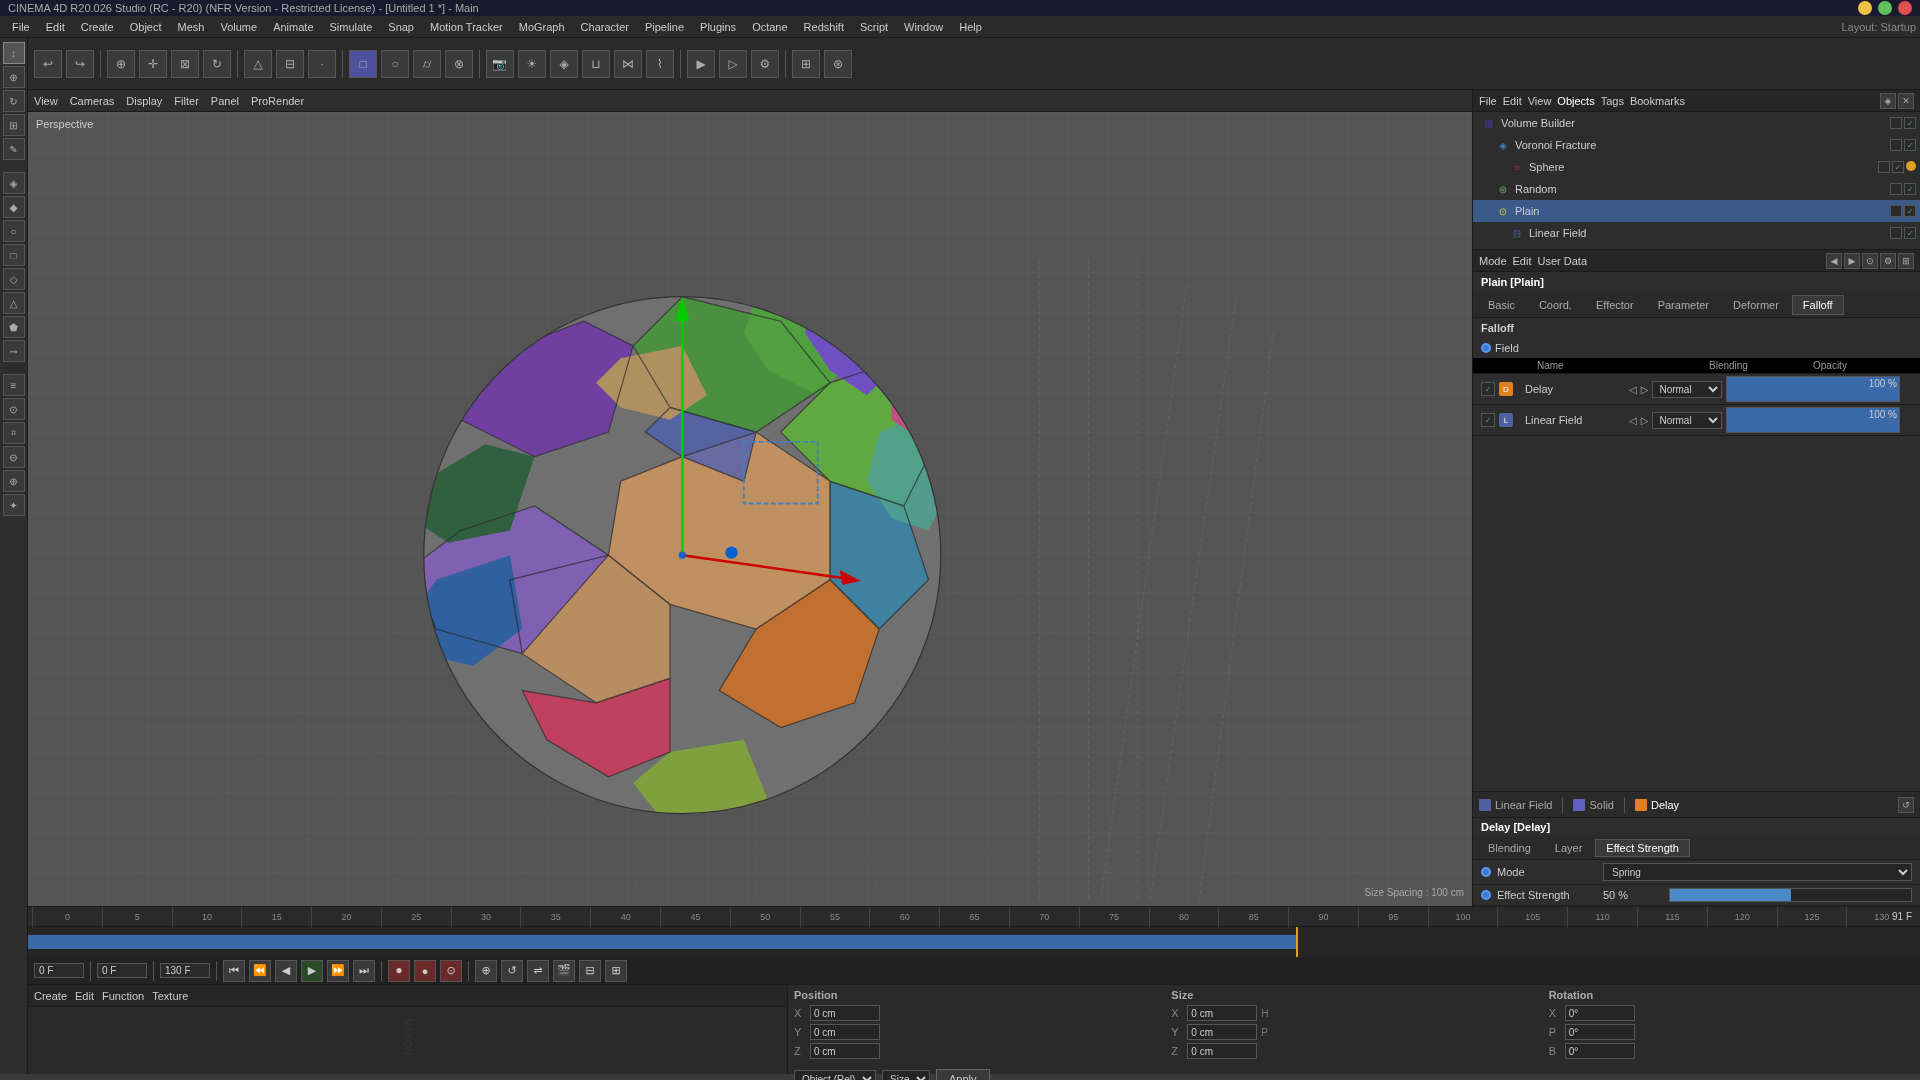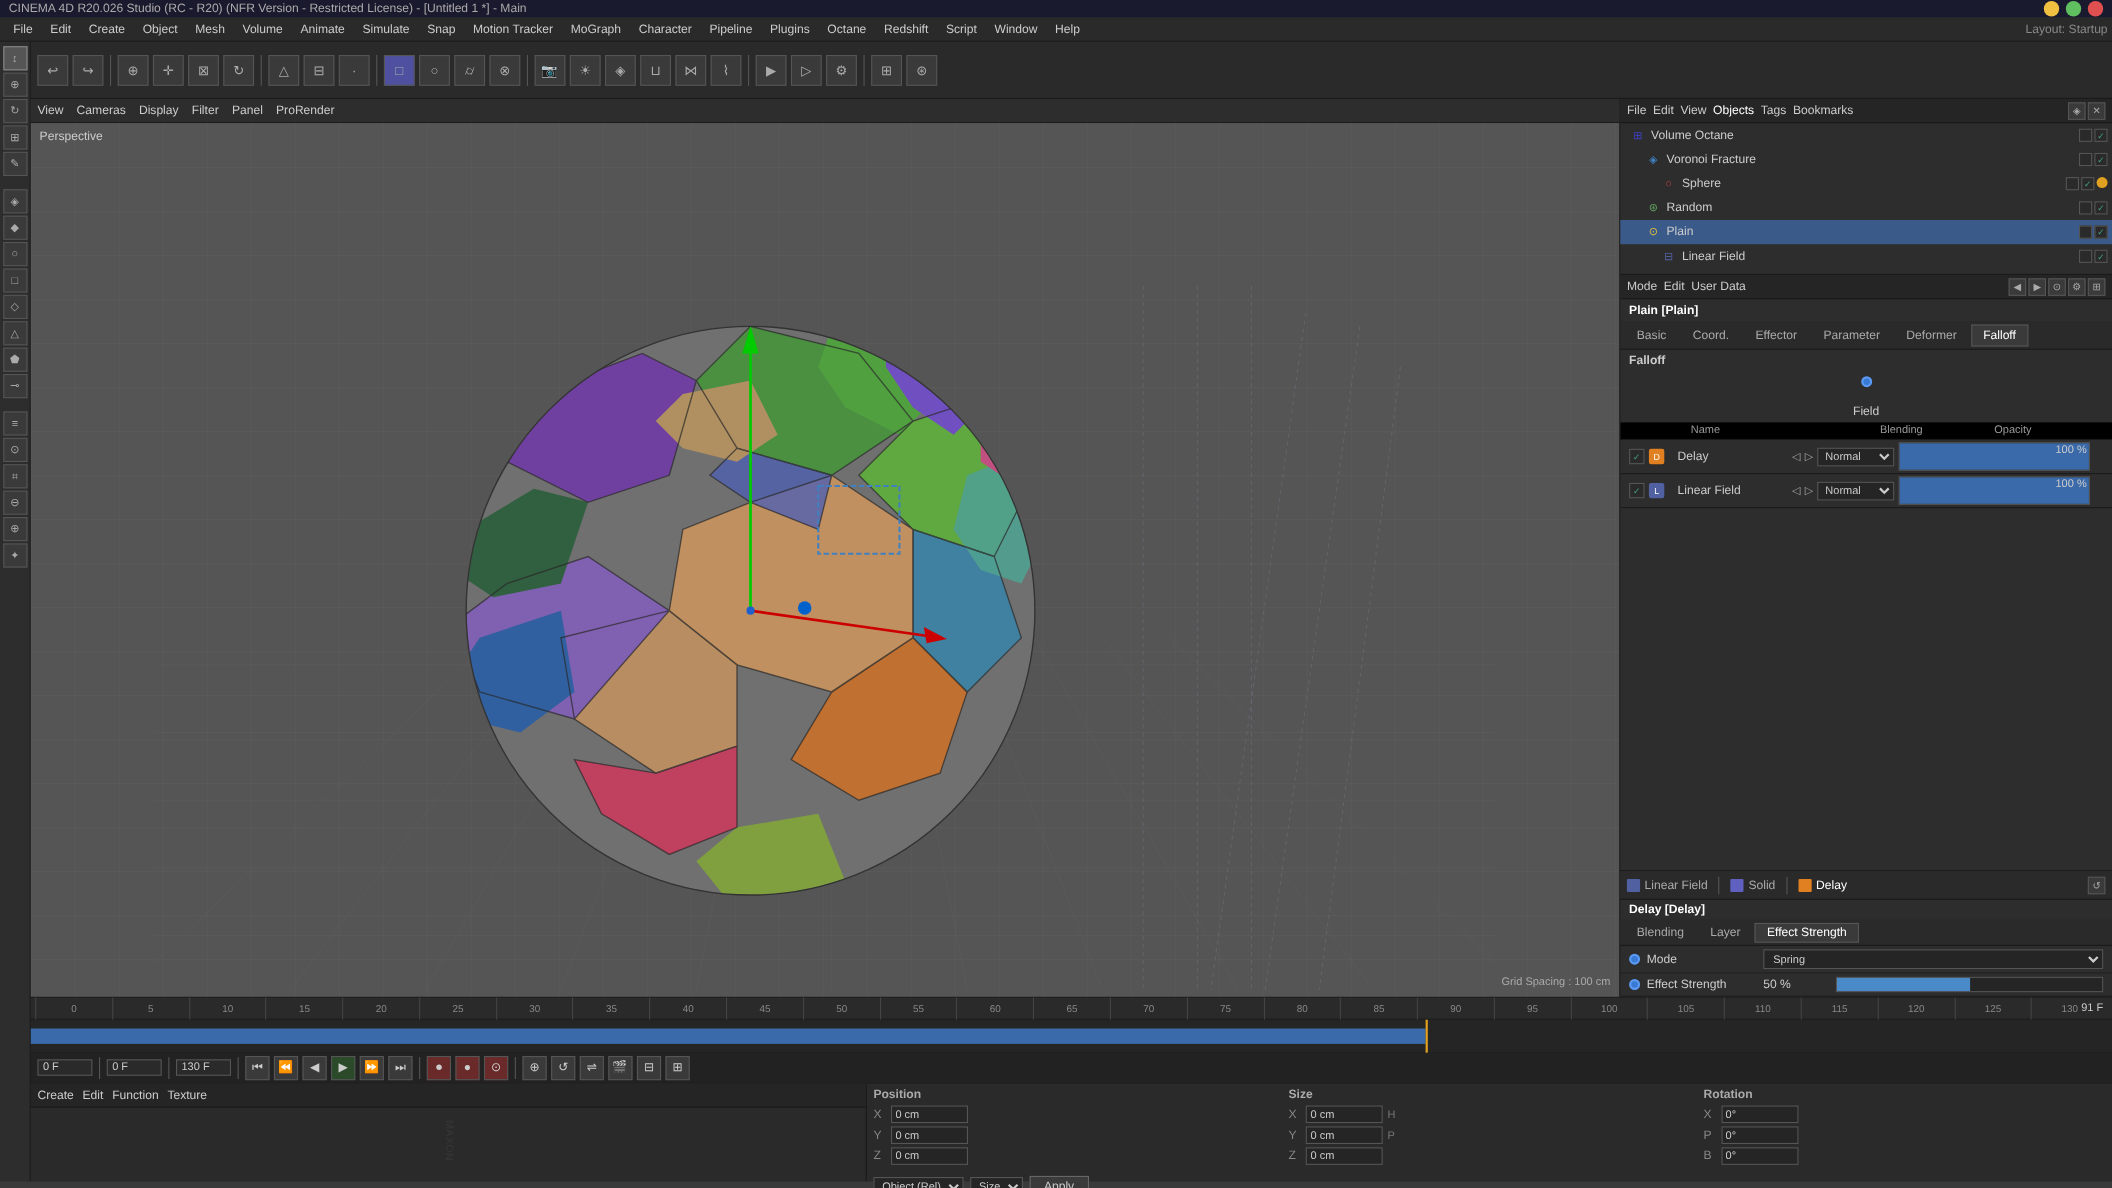--- a/index.html
+++ b/index.html
@@ -68,21 +68,21 @@
     .obj-checkboxes { display: flex; gap: 2px; }
     .obj-cb { width: 12px; height: 12px; background: #2a2a2a; border: 1px solid #555; display: flex; align-items: center; justify-content: center; font-size: 8px; color: #4a8; }
 
     
     #properties-panel { flex: 1; display: flex; flex-direction: column; overflow: hidden; }
     #properties-panel-header { height: 22px; background: #252525; display: flex; align-items: center; padding: 0 6px; gap: 6px; border-bottom: 1px solid #1a1a1a; }
     #properties-tabs { height: 26px; background: #2a2a2a; display: flex; align-items: center; padding: 0 4px; gap: 2px; border-bottom: 1px solid #1a1a1a; }
     .prop-tab { padding: 3px 10px; font-size: 11px; color: #aaa; cursor: pointer; border: 1px solid transparent; }
     .prop-tab.active { color: #fff; background: #3a3a3a; border-color: #555; }
     #prop-title { padding: 4px 8px; font-size: 11px; color: #fff; font-weight: bold; }
-    .field-radio { display: flex; align-items: center; gap: 16px; padding: 4px 8px; flex-direction: column; }
+    .field-radio { display: flex; align-items: center; gap: 4px; padding: 4px 8px; }
     .radio-dot { width: 10px; height: 10px; border-radius: 50%; background: #3a7ad4; border: 2px solid #5a9af4; }
 
     
     .field-table { width: 100%; }
     .field-header-row { display: flex; align-items: center; padding: 2px 8px; background: #000000; border-bottom: 1px solid #1a1a1a; gap: 4px; }
     .field-col-name { width: 120px; font-size: 10px; color: #999; }
     .field-col-blend { width: 100px; font-size: 10px; color: #999; }
     .field-col-opacity { flex: 1; font-size: 10px; color: #999; }
     .field-row { display: flex; align-items: center; padding: 2px 8px; gap: 4px; border-bottom: 1px solid #1a1a1a; }
     .field-check { width: 14px; height: 14px; background: #2a2a2a; border: 1px solid #555; display: flex; align-items: center; justify-content: center; font-size: 8px; color: #4a8; }
@@ -371,21 +371,21 @@
 
             <line x1="440" y1="360" x2="580" y2="380" stroke="#cc0000" stroke-width="2"></line>
             <polygon points="585,381 568,372 570,384" fill="#cc0000"></polygon>
 
             <circle cx="480" cy="358" r="5" fill="#0060cc"></circle>
 
             <circle cx="440" cy="360" r="3" fill="#2060cc"></circle>
 
             <rect x="490" y="268" width="60" height="50" fill="none" stroke="#4080c0" stroke-width="1.5" stroke-dasharray="4,2"></rect>
           </svg>
-          <div id="grid-spacing">Grid Spacing : 100 cm</div>
+          <div id="grid-spacing">Size Spacing : 100 cm</div>
         </div>
       </div>
 
       <div id="right-panel">
 
         <div id="objects-panel">
           <div id="objects-panel-header">
             <span class="panel-tab">File</span>
             <span class="panel-tab">Edit</span>
             <span class="panel-tab">View</span>
@@ -394,21 +394,21 @@
             <span class="panel-tab">Bookmarks</span>
             <div class="obj-toolbar">
               <div class="obj-btn">◈</div>
               <div class="obj-btn">✕</div>
             </div>
           </div>
 
           <div class="obj-row">
             <span class="obj-indent" style="width:0px;"></span>
             <span class="obj-icon" style="color:#4040c0;">⊞</span>
-            <span class="obj-name">Volume Octane</span>
+            <span class="obj-name">Volume Builder</span>
             <div class="obj-checkboxes">
               <div class="obj-cb"></div>
               <div class="obj-cb">✓</div>
             </div>
           </div>
           <div class="obj-row">
             <span class="obj-indent" style="width:14px;"></span>
             <span class="obj-icon" style="color:#4080c0;">◈</span>
             <span class="obj-name">Voronoi Fracture</span>
             <div class="obj-checkboxes">

